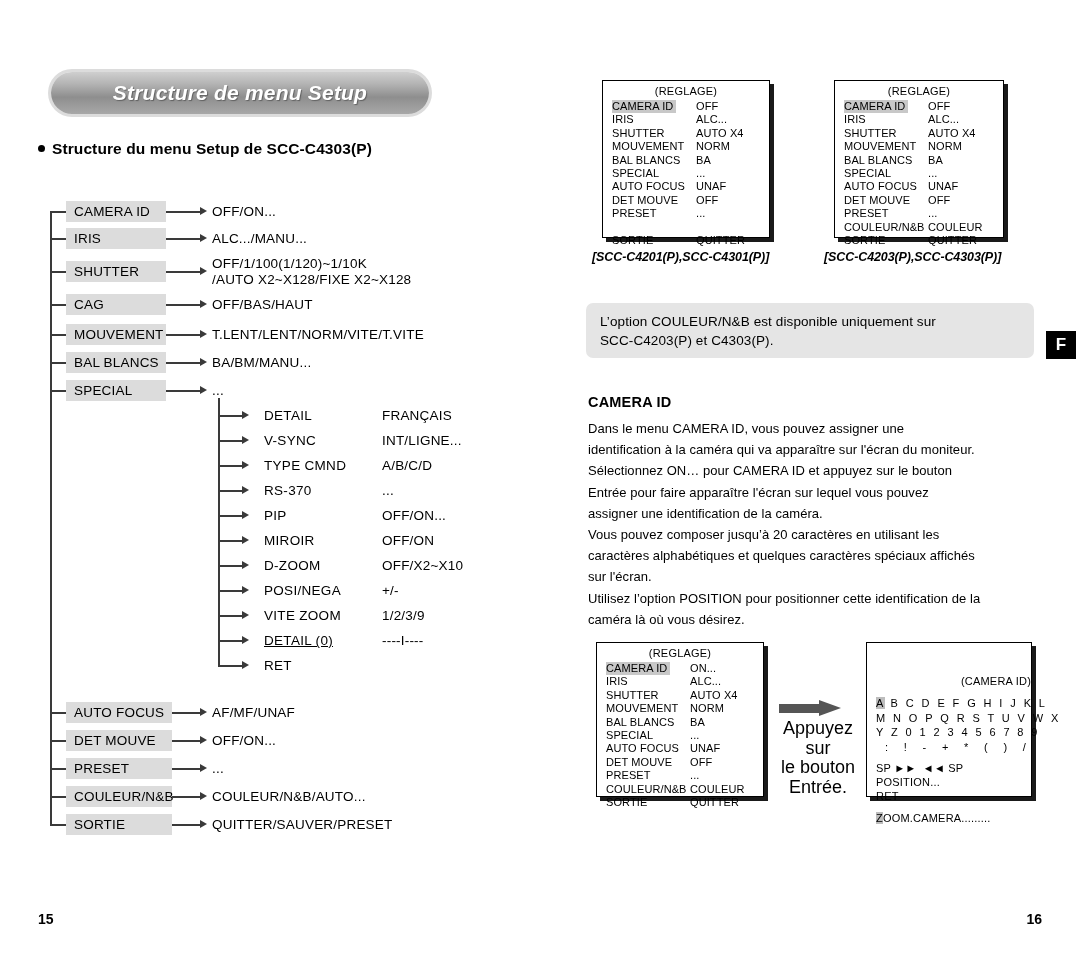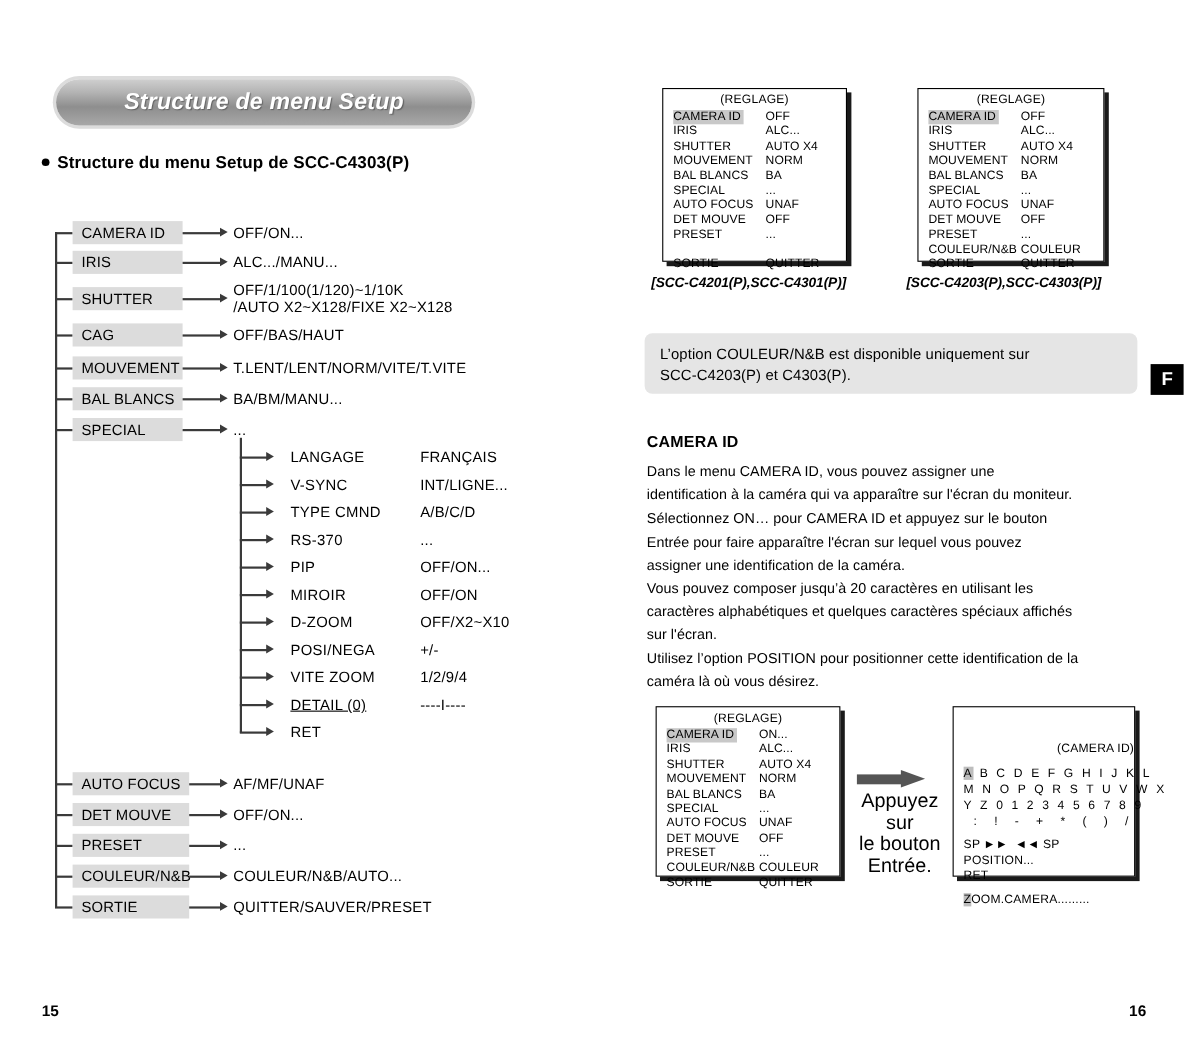--- a/index.html
+++ b/index.html
@@ -329,21 +329,21 @@
     <div class="hline" style="left:50px; top:390px; width:16px;"></div>
     <div class="lbl" style="left:66px; top:380px; width:92px;">SPECIAL</div>
     <div class="hline" style="left:166px; top:390px; width:36px;"></div>
     <div class="arrow" style="left:200px; top:386px;"></div>
     <div class="val" style="left:212px; top:383px;">...</div>
 
     <div class="vline" style="left:218px; top:398px; height:268px;"></div>
 
     <div class="hline" style="left:218px; top:415px; width:26px;"></div>
     <div class="arrow" style="left:242px; top:411px;"></div>
-    <div class="sublbl" style="left:264px; top:407px;">LANGAGE</div>
+    <div class="sublbl" style="left:264px; top:407px;">DETAIL</div>
     <div class="subval" style="left:382px; top:407px;">FRANÇAIS</div>
 
     <div class="hline" style="left:218px; top:440px; width:26px;"></div>
     <div class="arrow" style="left:242px; top:436px;"></div>
     <div class="sublbl" style="left:264px; top:432px;">V-SYNC</div>
     <div class="subval" style="left:382px; top:432px;">INT/LIGNE...</div>
 
     <div class="hline" style="left:218px; top:465px; width:26px;"></div>
     <div class="arrow" style="left:242px; top:461px;"></div>
     <div class="sublbl" style="left:264px; top:457px;">TYPE CMND</div>
@@ -370,21 +370,21 @@
     <div class="subval" style="left:382px; top:557px;">OFF/X2~X10</div>
 
     <div class="hline" style="left:218px; top:590px; width:26px;"></div>
     <div class="arrow" style="left:242px; top:586px;"></div>
     <div class="sublbl" style="left:264px; top:582px;">POSI/NEGA</div>
     <div class="subval" style="left:382px; top:582px;">+/-</div>
 
     <div class="hline" style="left:218px; top:615px; width:26px;"></div>
     <div class="arrow" style="left:242px; top:611px;"></div>
     <div class="sublbl" style="left:264px; top:607px;">VITE ZOOM</div>
-    <div class="subval" style="left:382px; top:607px;">1/2/9/4</div>
+    <div class="subval" style="left:382px; top:607px;">1/2/3/9</div>
 
     <div class="hline" style="left:218px; top:640px; width:26px;"></div>
     <div class="arrow" style="left:242px; top:636px;"></div>
     <div class="sublbl" style="left:264px; top:632px;text-decoration:underline;">DETAIL (0)</div>
     <div class="subval" style="left:382px; top:632px;">----I----</div>
 
     <div class="hline" style="left:218px; top:665px; width:26px;"></div>
     <div class="arrow" style="left:242px; top:661px;"></div>
     <div class="sublbl" style="left:264px; top:657px;">RET</div>
 

